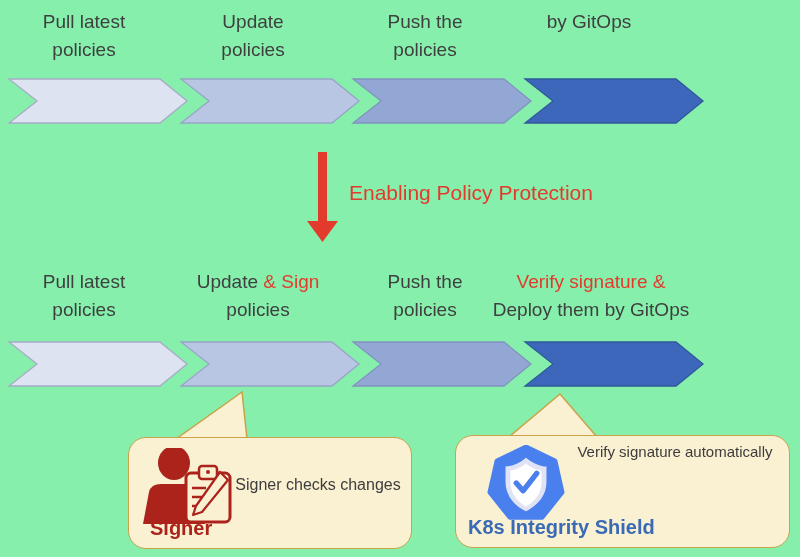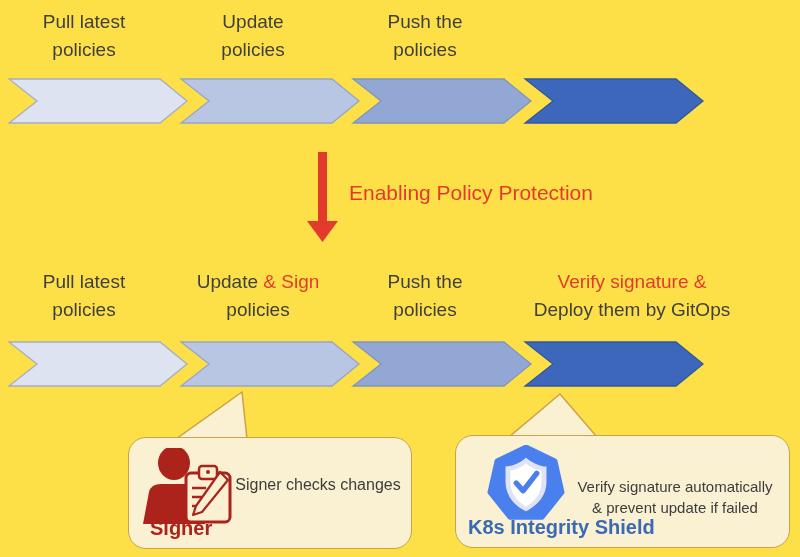--- a/index.html
+++ b/index.html
@@ -1,37 +1,37 @@
 <!DOCTYPE html>
 <html><head>
 <meta charset="utf-8">
 <style>
   html,body{margin:0;padding:0;background:#ffffff;}
   .canvas{
-    position:relative;width:800px;height:557px;background:#fde047;overflow:hidden;
+    position:relative;width:800px;height:557px;background:#86efac;overflow:hidden;
     font-family:"Liberation Sans", sans-serif;color:#3f3f3f;
   }
   .step-label{
     position:absolute;top:8px;width:200px;text-align:center;
     font-size:19px;line-height:28px;color:#3f3f3f;
   }
   .step-label.bottom{top:268px;}
   .red{color:#e23b2e;}
   .abs{position:absolute;}
   .heading{
     position:absolute;left:349px;top:181px;font-size:21px;color:#e23b2e;white-space:nowrap;
   }
   .callout-box{
     position:absolute;background:#faf0d2;border:1.5px solid #c9a24a;border-radius:18px;
   }
   .callout-text{
     position:absolute;text-align:center;color:#3d3d3d;
   }
   .callout-text.left-box{left:224px;top:466px;width:188px;font-size:16px;line-height:22px;margin-top:8px;}
-  .callout-text.right-box{left:566px;top:476px;width:218px;font-size:15px;line-height:21px;}
+  .callout-text.right-box{left:566px;top:441px;width:218px;font-size:15px;line-height:21px;}
   .icon-label{position:absolute;font-weight:bold;font-size:20px;white-space:nowrap;text-align:center;}
   .icon-label.signer{left:150px;top:517px;color:#ab231b;}
   .icon-label.k8s{left:468px;top:516px;color:#3a6ab5;}
   svg{display:block;}
 </style>
 </head>
 <body>
 
 <div class="canvas">
 
@@ -41,20 +41,21 @@
   </div>
   <div class="step-label" style="left:153px;">
     <div>Update</div>
     <div>policies</div>
   </div>
   <div class="step-label" style="left:325px;">
     <div>Push the</div>
     <div>policies</div>
   </div>
   <div class="step-label" style="left:489px;">
+    <div>by GitOps</div>
   </div>
 
   <svg class="abs" style="left:0;top:78px;" width="800" height="46" viewBox="0 0 800 46">
     <polygon transform="translate(8,0)" points="1,1 152,1 179,23 152,45 1,45 29,23" stroke-width="1.3" fill="#dde3f0" stroke="#a6adc6"></polygon>
     <polygon transform="translate(180,0)" points="1,1 152,1 179,23 152,45 1,45 29,23" stroke-width="1.3" fill="#b8c6e4" stroke="#97a5c6"></polygon>
     <polygon transform="translate(352,0)" points="1,1 152,1 179,23 152,45 1,45 29,23" stroke-width="1.3" fill="#92a7d3" stroke="#8094be"></polygon>
     <polygon transform="translate(524,0)" points="1,1 152,1 179,23 152,45 1,45 29,23" stroke-width="1.3" fill="#3d67ba" stroke="#31589d"></polygon>
   </svg>
 
   <svg class="abs" style="left:300px;top:150px;" width="45" height="95" viewBox="0 0 45 95">
@@ -68,21 +69,21 @@
     <div>policies</div>
   </div>
   <div class="step-label bottom" style="left:158px;">
     <div><span>Update </span><span class="red">&amp; Sign</span></div>
     <div>policies</div>
   </div>
   <div class="step-label bottom" style="left:325px;">
     <div>Push the</div>
     <div>policies</div>
   </div>
-  <div class="step-label bottom" style="left:502px;width:260px;">
+  <div class="step-label bottom" style="left:461px;width:260px;">
     <div class="red">Verify signature &amp;</div>
     <div>Deploy them by GitOps</div>
   </div>
 
   <svg class="abs" style="left:0;top:341px;" width="800" height="46" viewBox="0 0 800 46">
     <polygon transform="translate(8,0)" points="1,1 152,1 179,23 152,45 1,45 29,23" stroke-width="1.3" fill="#dde3f0" stroke="#a6adc6"></polygon>
     <polygon transform="translate(180,0)" points="1,1 152,1 179,23 152,45 1,45 29,23" stroke-width="1.3" fill="#b8c6e4" stroke="#97a5c6"></polygon>
     <polygon transform="translate(352,0)" points="1,1 152,1 179,23 152,45 1,45 29,23" stroke-width="1.3" fill="#92a7d3" stroke="#8094be"></polygon>
     <polygon transform="translate(524,0)" points="1,1 152,1 179,23 152,45 1,45 29,23" stroke-width="1.3" fill="#3d67ba" stroke="#31589d"></polygon>
   </svg>
@@ -118,16 +119,15 @@
   <svg class="abs" style="left:487px;top:445px;" width="78" height="78" viewBox="0 0 80 80">
     <polygon points="40,2 69.7,16.3 77,48.5 56.5,74.2 23.5,74.2 3,48.5 10.3,16.3" stroke-width="5" stroke-linejoin="round" fill="#4a80ee" stroke="#4a80ee"></polygon>
     <path d="M40,13 C47,19 55,22 61,22 L61,38 C61,52 52,62 40,68 C28,62 19,52 19,38 L19,22 C25,22 33,19 40,13 Z" fill="#dfe3f5"></path>
     <path d="M40,19 C45,23 51,26 56,26 L56,38 C56,50 49,58 40,63 C31,58 24,50 24,38 L24,26 C29,26 35,23 40,19 Z" fill="#ffffff"></path>
     <path d="M30,39 L37,47 L51,29" fill="none" stroke-width="5.5" stroke-linecap="round" stroke-linejoin="round" stroke="#4a80ee"></path>
   </svg>
 
   <div class="icon-label k8s">K8s Integrity Shield</div>
   <div class="callout-text right-box">
     <div>Verify signature automatically</div>
-    <div>&amp; prevent update if failed</div>
   </div>
 
 </div>
 
 </body></html>

